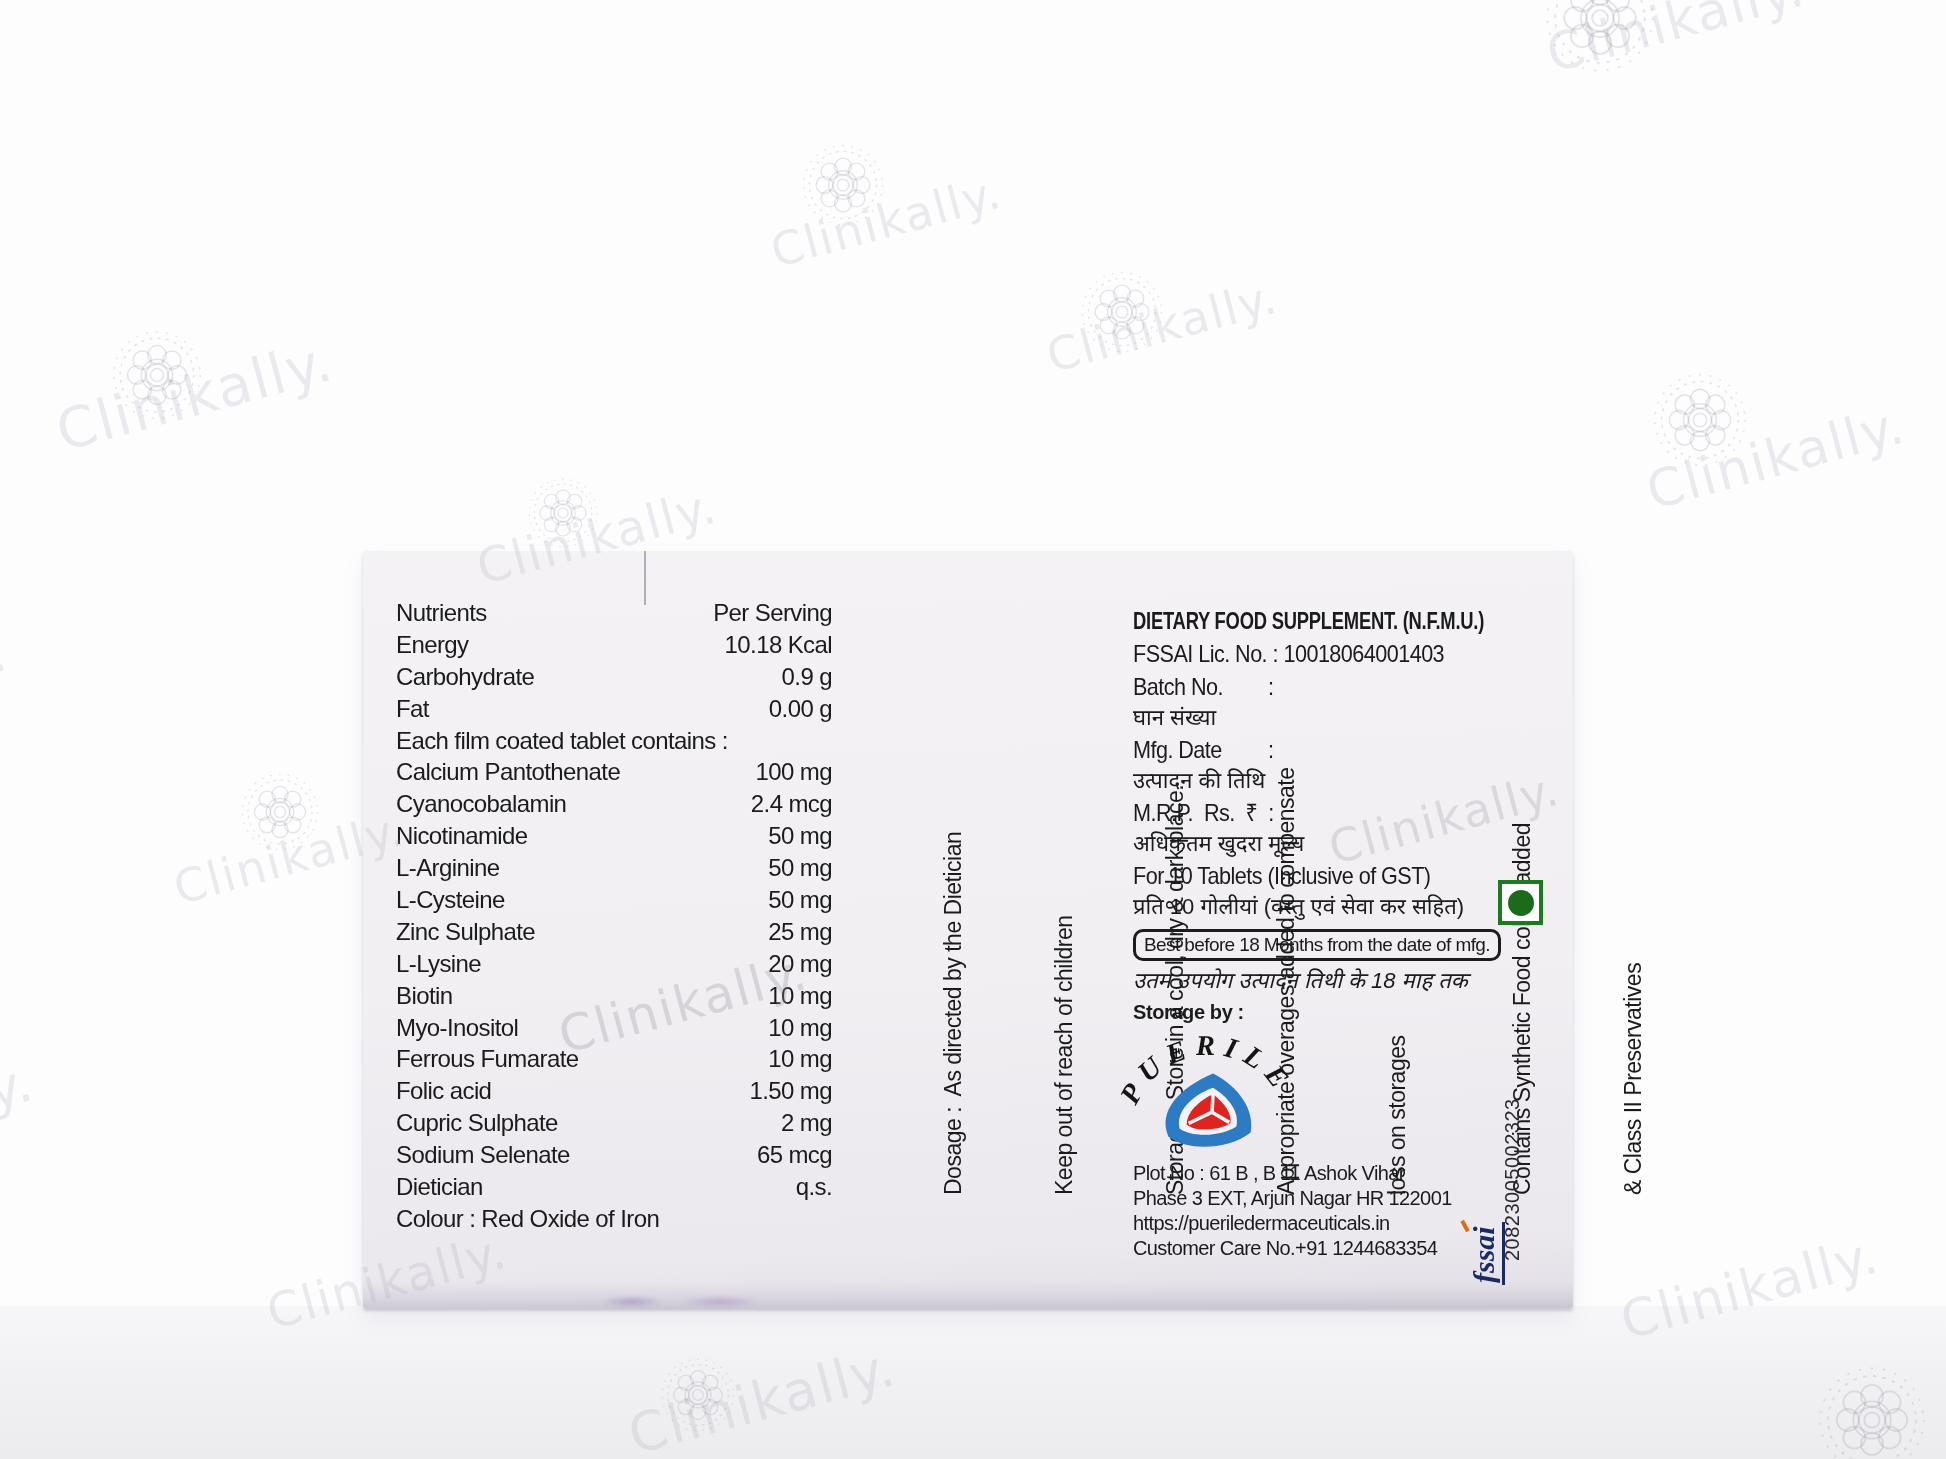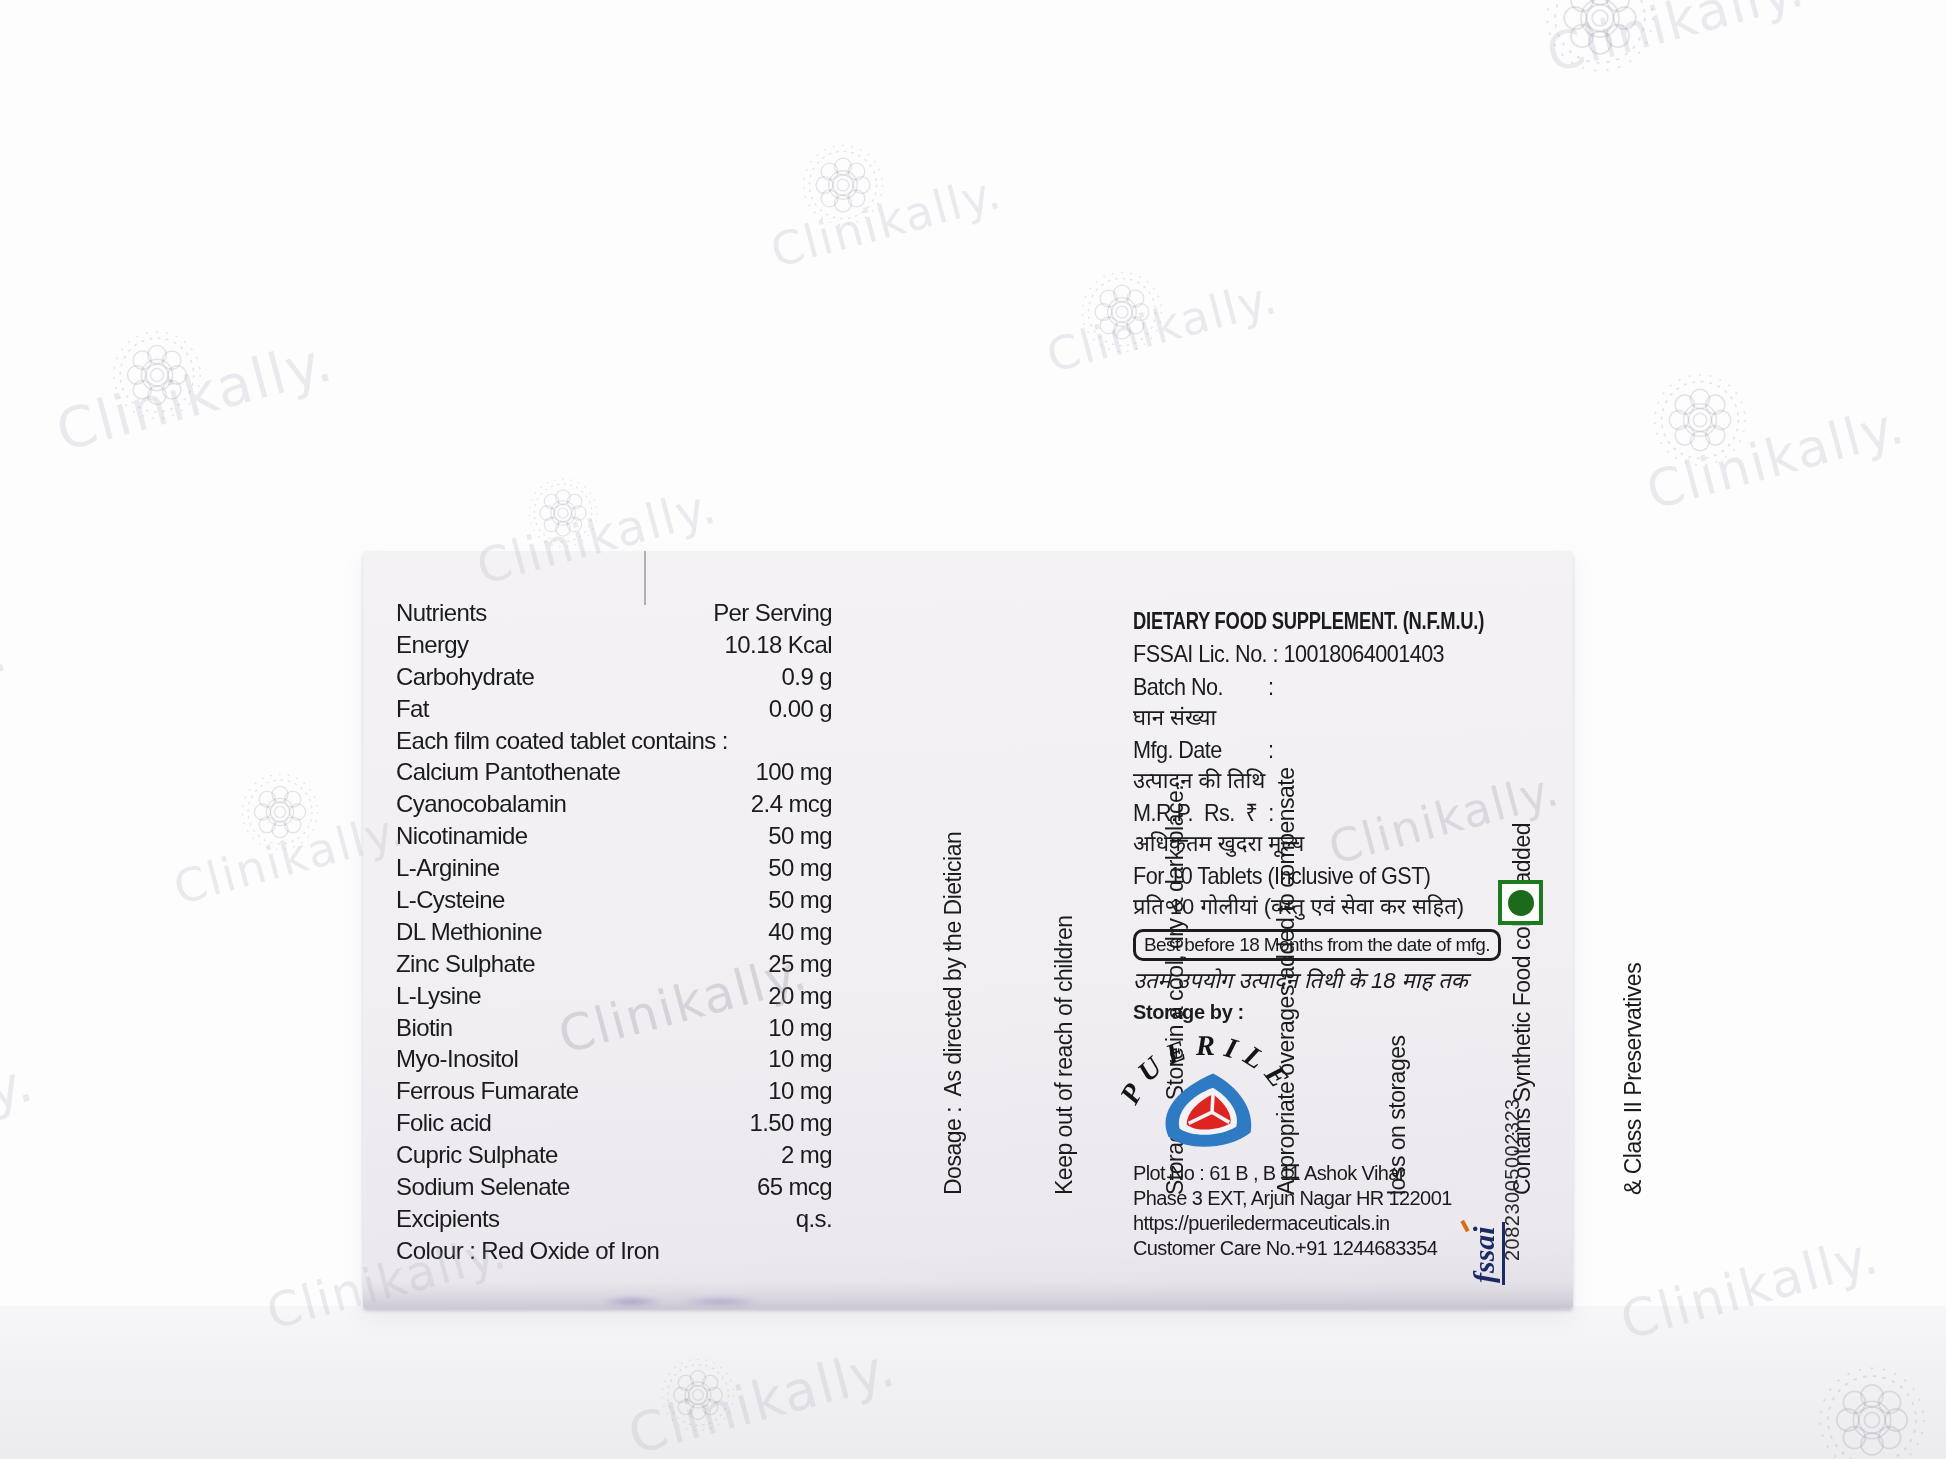--- a/index.html
+++ b/index.html
@@ -173,24 +173,20 @@
         </div>
       <div class="nrow">
           <span class="nl">L-Arginine</span>
           <span class="nv">50 mg</span>
         </div>
       <div class="nrow">
           <span class="nl">L-Cysteine</span>
           <span class="nv">50 mg</span>
         </div>
       <div class="nrow">
-          <span class="nl">DL Methionine</span>
-          <span class="nv">40 mg</span>
-        </div>
-      <div class="nrow">
           <span class="nl">Zinc Sulphate</span>
           <span class="nv">25 mg</span>
         </div>
       <div class="nrow">
           <span class="nl">L-Lysine</span>
           <span class="nv">20 mg</span>
         </div>
       <div class="nrow">
           <span class="nl">Biotin</span>
           <span class="nv">10 mg</span>
@@ -209,21 +205,21 @@
         </div>
       <div class="nrow">
           <span class="nl">Cupric Sulphate</span>
           <span class="nv">2 mg</span>
         </div>
       <div class="nrow">
           <span class="nl">Sodium Selenate</span>
           <span class="nv">65 mcg</span>
         </div>
       <div class="nrow">
-          <span class="nl">Excipients</span>
+          <span class="nl">Dietician</span>
           <span class="nv">q.s.</span>
         </div>
       <div class="nrow">
           <span class="nl">Colour : Red Oxide of Iron</span>
           <span class="nv"></span>
         </div>
     </div>
 
     <div class="vnotes">
       <div>Dosage :  As directed by the Dietician</div>

